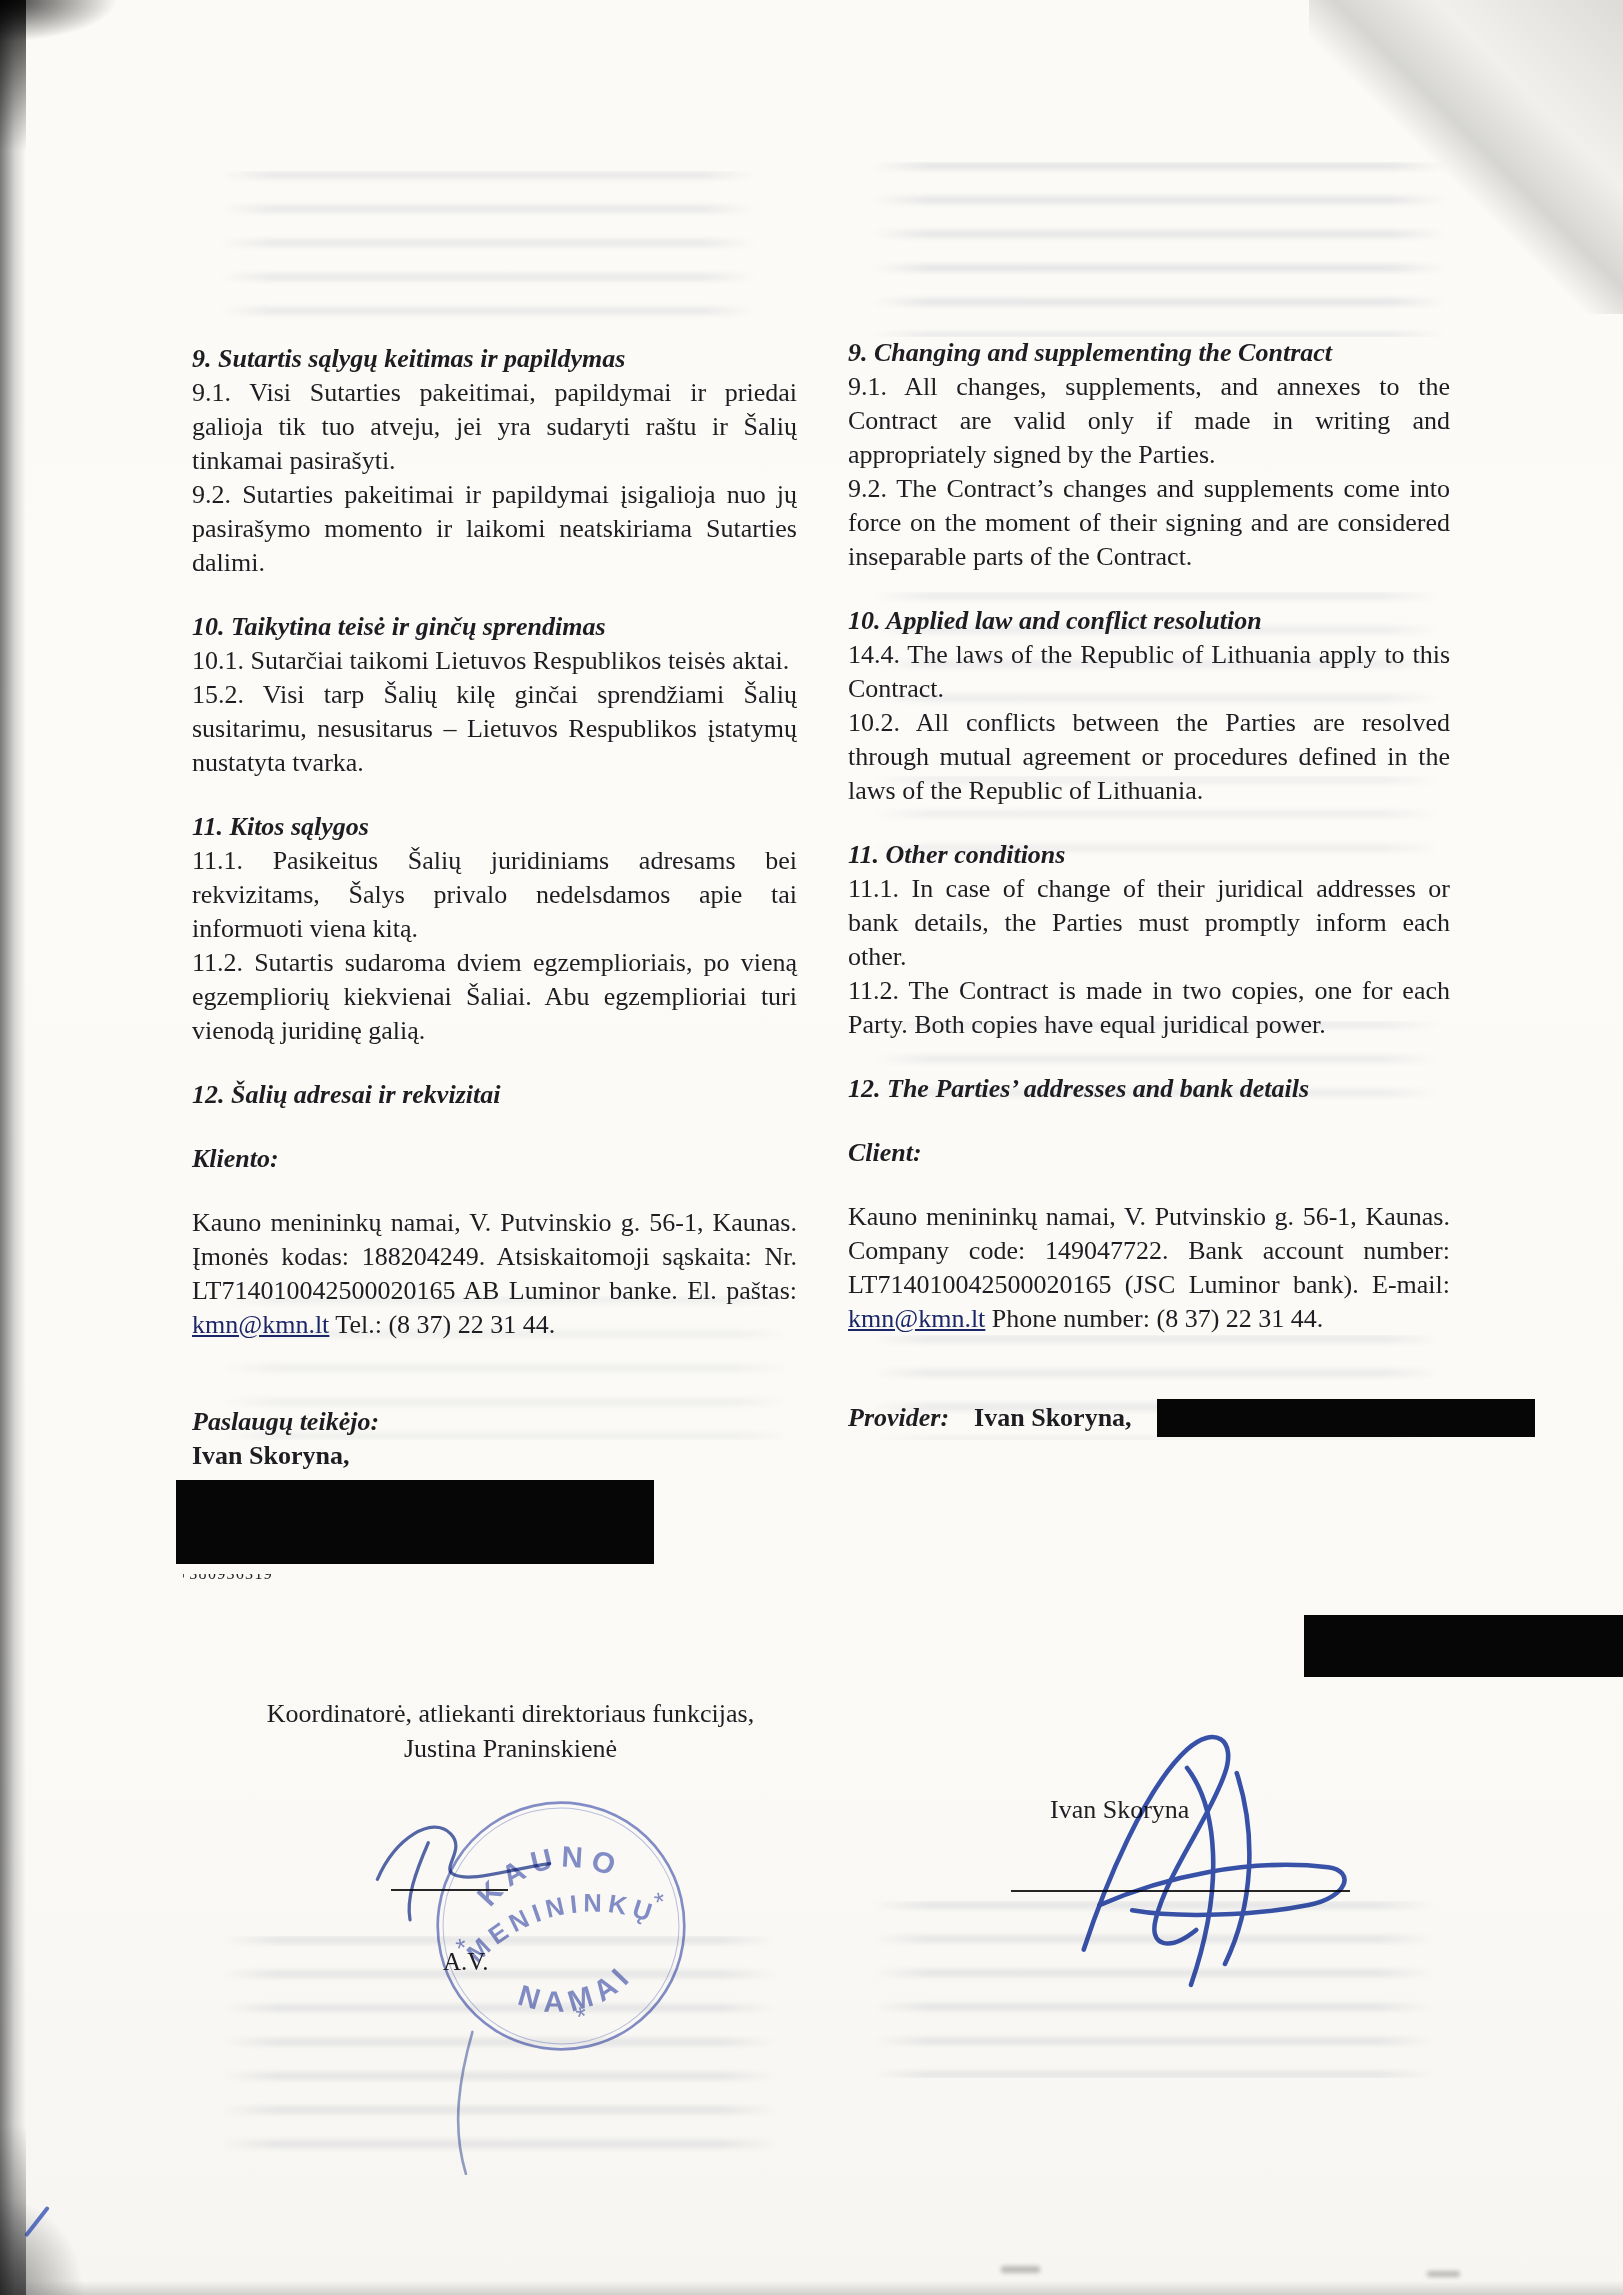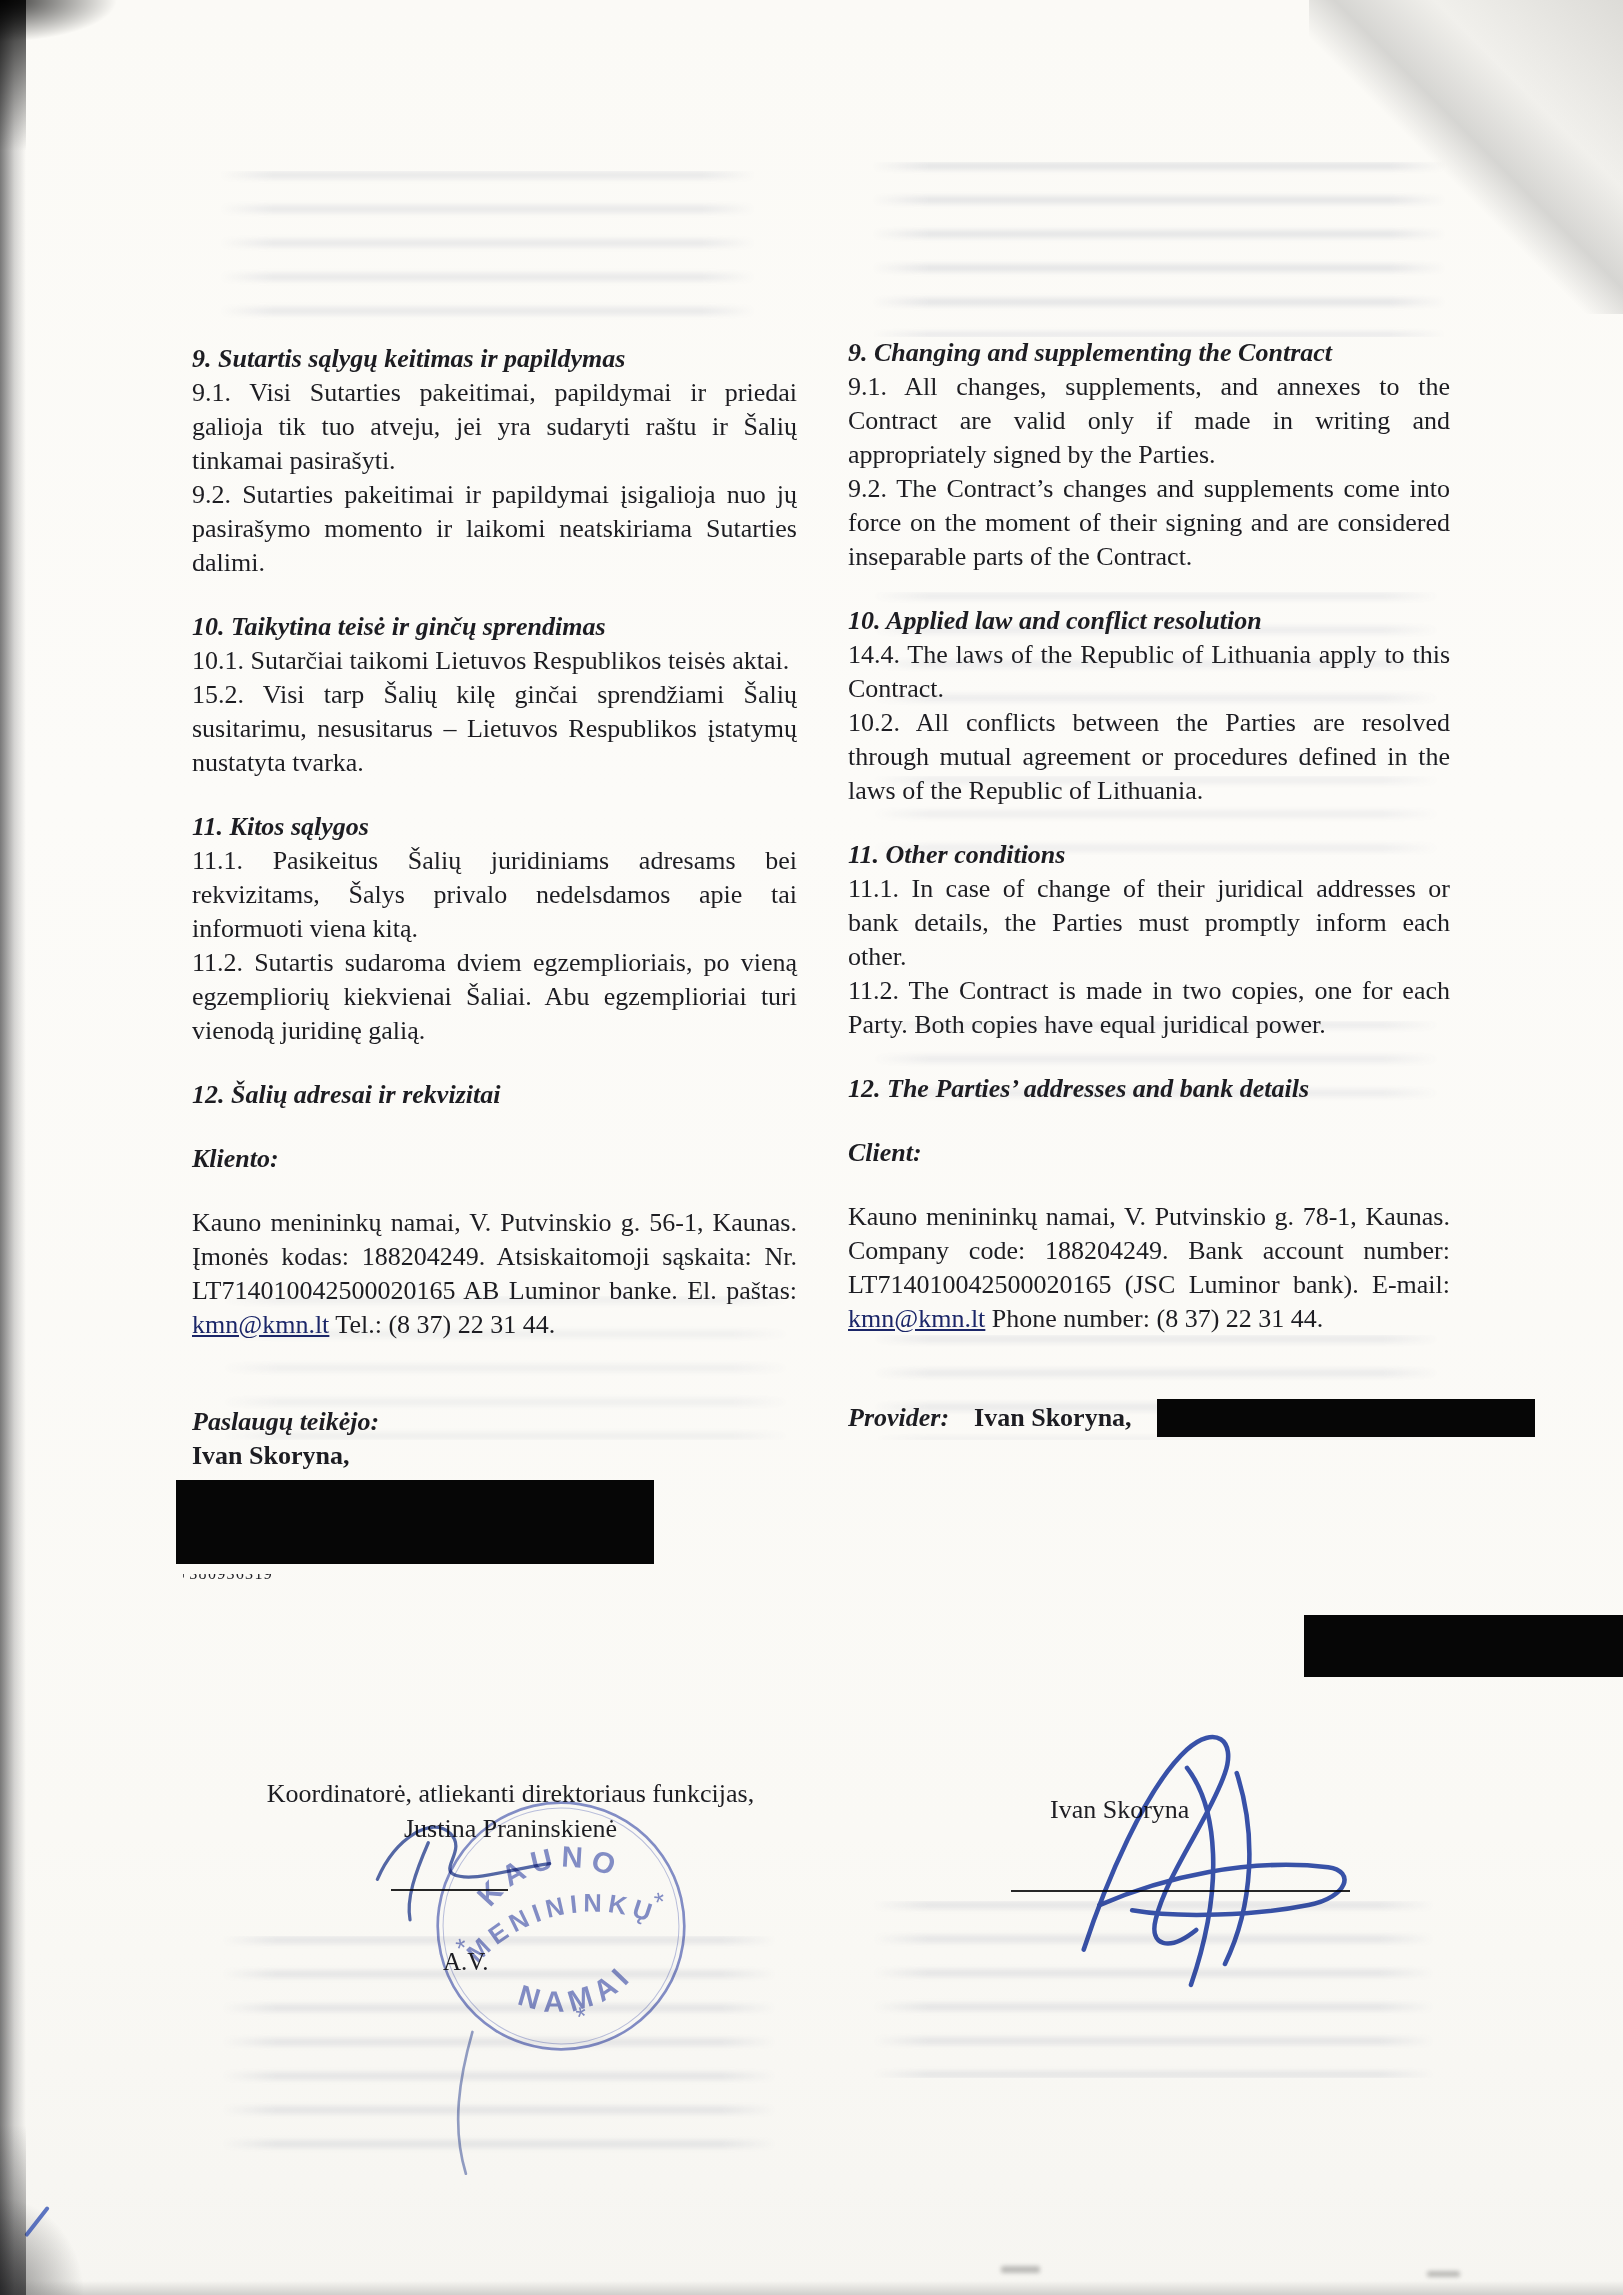--- a/index.html
+++ b/index.html
@@ -53,21 +53,21 @@
   .redact-left{width:478px;height:84px;margin:6.5px 0 0 -16.4px;}
   .phone-cut{height:17px;overflow:hidden;margin-top:10.5px;margin-left:-13px;}
   .phone-cut span{display:block;font-size:16px;line-height:34px;margin-top:-17px;letter-spacing:1.3px;}
   .provider-line{display:flex;align-items:center;gap:25px;}
   .pl-label{font-weight:bold;font-style:italic;white-space:nowrap;}
   .pl-name{font-weight:bold;white-space:nowrap;}
   .redact-fill{flex:1;height:38px;margin-right:-85px;}
   .redact-b{position:absolute;left:1304px;top:1615px;width:319px;height:62px;z-index:3;}
 
   
-  .coord{position:absolute;left:219px;top:1776px;width:583px;z-index:3;
+  .coord{position:absolute;left:219px;top:1696px;width:583px;z-index:3;
     text-align:center;font-size:26px;line-height:35px;}
   .av{position:absolute;left:443px;top:1948px;font-size:25px;z-index:5;}
   .signer-right{position:absolute;left:1050px;top:1795px;font-size:26px;z-index:3;}
   .sigline{position:absolute;background:#262626;z-index:3;}
   .sigline-left{left:391px;top:1889px;width:117px;height:2px;}
   .sigline-right{left:1011px;top:1890px;width:339px;height:2px;}
   .sig{position:absolute;z-index:4;mix-blend-mode:multiply;}
   .sig-left{left:364px;top:1801px;}
   .sig-right{left:1021px;top:1689px;}
   .sig-tail{left:429px;top:2028px;}
@@ -136,21 +136,21 @@
     </section>
     <section class="sec">
       <h3 class="sec-h">11. Other conditions</h3>
       <p class="cl">11.1. In case of change of their juridical addresses or bank details, the Parties must promptly inform each other.</p>
       <p class="cl">11.2. The Contract is made in two copies, one for each Party. Both copies have equal juridical power.</p>
     </section>
     <section class="sec">
       <h3 class="sec-h">12. The Parties’ addresses and bank details</h3>
     </section>
     <p class="label-bi mb">Client:</p>
-    <p class="cl mb-lg"><span>Kauno menininkų namai, V. Putvinskio g. 78-1, Kaunas. Company code: 188204249. Bank account number: LT714010042500020165 (JSC Luminor bank). E-mail: </span><a class="email">kmn@kmn.lt</a><span> Phone number: (8 37) 22 31 44.</span></p>
+    <p class="cl mb-lg"><span>Kauno menininkų namai, V. Putvinskio g. 56-1, Kaunas. Company code: 149047722. Bank account number: LT714010042500020165 (JSC Luminor bank). E-mail: </span><a class="email">kmn@kmn.lt</a><span> Phone number: (8 37) 22 31 44.</span></p>
     <div class="provider-line">
       <span class="pl-label">Provider:</span>
       <span class="pl-name">Ivan Skoryna,</span>
       <span class="redact redact-fill"></span>
     </div>
   </div>
 
   <div class="redact redact-b"></div>
 
   <div class="coord">

